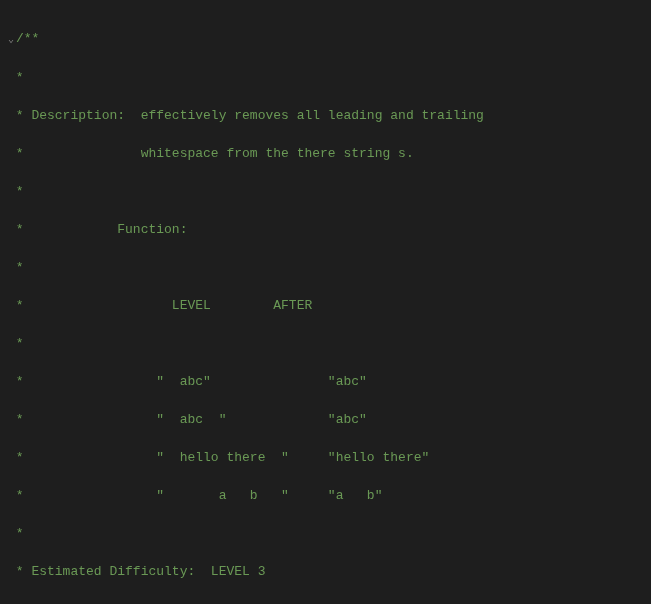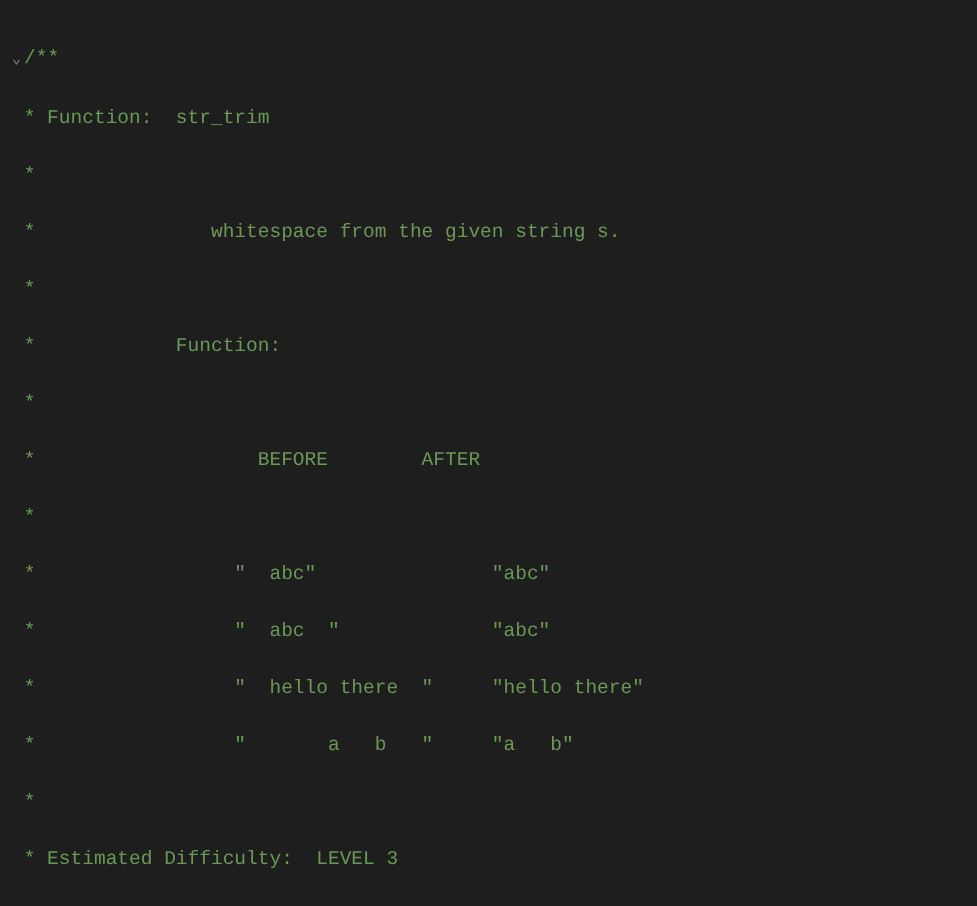--- a/index.html
+++ b/index.html
@@ -27,27 +27,27 @@
     font-size: 10px;
     display: inline-block;
     width: 8px;
   }
 </style>
 </head>
 <body>
 
 <div class="editor">
 <div class="line"><span class="gutter-arrow">⌄</span><span class="comment">/**</span></div>
-<div class="line"> <span class="comment">* Function:  str_trim</span></div>
 <div class="line"> <span class="comment">*</span></div>
-<div class="line"> <span class="comment">*               whitespace from the given string s.</span></div>
+<div class="line"> <span class="comment">* Description:  effectively removes all leading and trailing</span></div>
+<div class="line"> <span class="comment">*               whitespace from the there string s.</span></div>
 <div class="line"> <span class="comment">*</span></div>
 <div class="line"> <span class="comment">*            Function:</span></div>
 <div class="line"> <span class="comment">*</span></div>
-<div class="line"> <span class="comment">*                   BEFORE        AFTER</span></div>
+<div class="line"> <span class="comment">*                   LEVEL        AFTER</span></div>
 <div class="line"> <span class="comment">*</span></div>
 <div class="line"> <span class="comment">*                 "  abc"               "abc"</span></div>
 <div class="line"> <span class="comment">*                 "  abc  "             "abc"</span></div>
 <div class="line"> <span class="comment">*                 "  hello there  "     "hello there"</span></div>
 <div class="line"> <span class="comment">*                 "       a   b   "     "a   b"</span></div>
 <div class="line"> <span class="comment">*</span></div>
 <div class="line"> <span class="comment">* Estimated Difficulty:  LEVEL 3</span></div>
 
 
 

